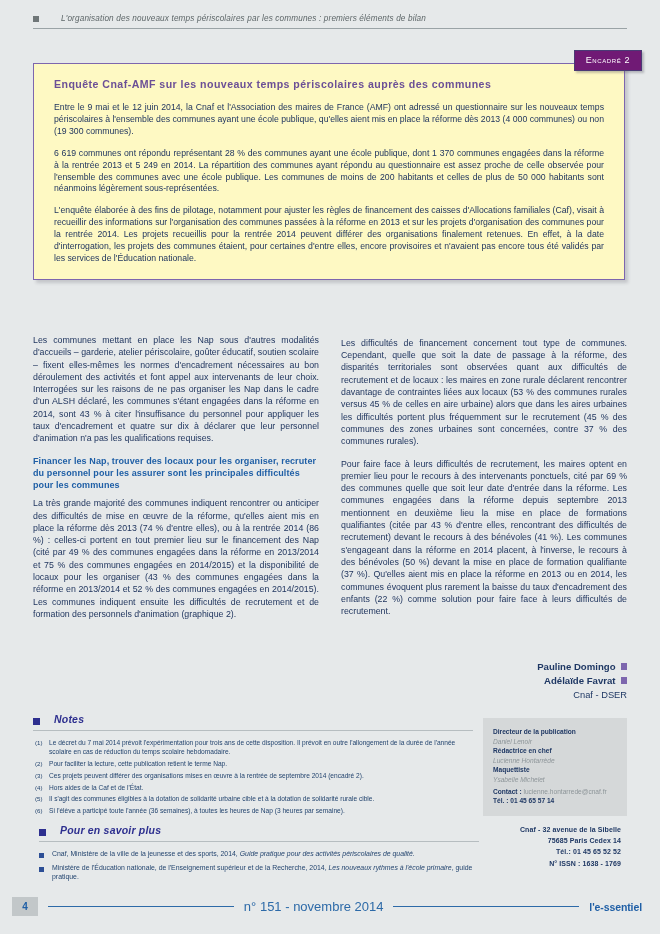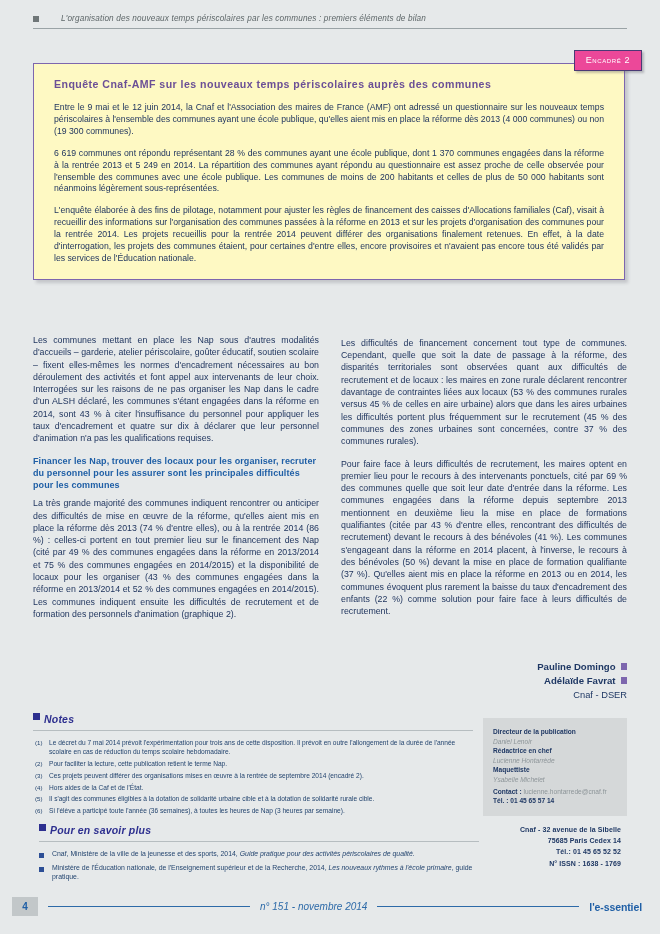--- a/index.html
+++ b/index.html
@@ -45,21 +45,21 @@
     margin-top: 5px;
     height: 1px;
     background: #9aa3a6;
   }
 
   
   #encadre-tab {
     position: absolute;
     right: 18px;
     top: 50px;
-    background: #ec4899;
+    background: #701a75;
     border: 1px solid #4b3a75;
     color: #ffffff;
     font-size: 9px;
     font-variant: small-caps;
     letter-spacing: 0.6px;
     padding: 4px 11px 5px 11px;
     z-index: 3;
     box-shadow: 2px 2px 2px rgba(90,90,100,0.35);
   }
   #encadre-box {
@@ -150,22 +150,22 @@
 
   
   #notes-section {
     position: absolute;
     left: 33px;
     top: 713px;
     width: 440px;
   }
   .sec-head {
     display: flex;
-    align-items: flex-start;
-    gap: 4px;
+    align-items: flex-end;
+    gap: 14px;
   }
   .sec-head .sec-square {
     width: 7px;
     height: 7px;
     background: #2d2f8f;
     flex: 0 0 auto;
   }
   .sec-head .sec-title {
     font-size: 10.5px;
     font-style: italic;
@@ -298,22 +298,21 @@
     margin-left: 12px;
     flex: 0 0 auto;
   }
   #footer .f-rule {
     height: 1px;
     background: #2d6aa8;
     flex: 1 1 auto;
     margin: 0 10px;
   }
   #footer .f-issue {
-    font-size: 10px;
-    font-style: italic;
+    font-size: 13px;
     color: #2d6aa8;
     white-space: nowrap;
     flex: 0 0 auto;
   }
   #footer .f-brand {
     font-size: 10.5px;
     font-weight: bold;
     color: #1f5fa6;
     white-space: nowrap;
     flex: 0 0 auto;

